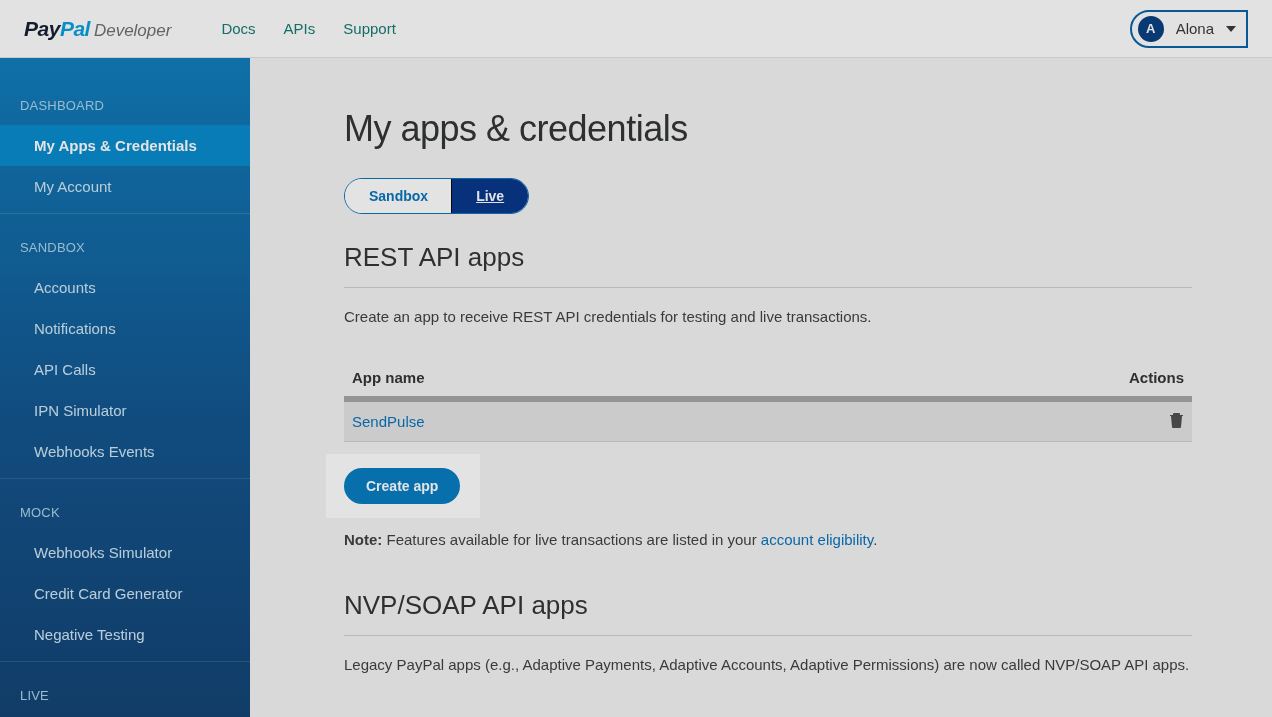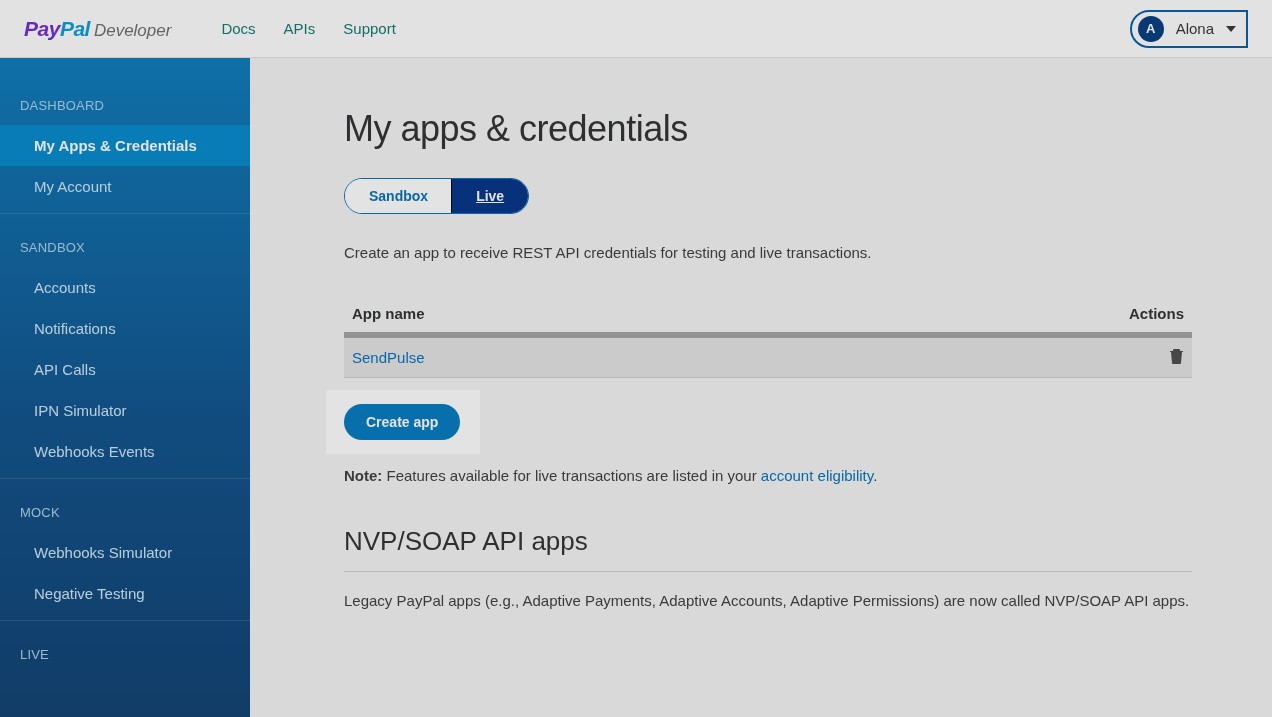--- a/index.html
+++ b/index.html
@@ -2,21 +2,21 @@
 <html><head>
 <meta charset="utf-8">
 <style>
 * { margin: 0; padding: 0; box-sizing: border-box; }
 body { font-family: "Helvetica Neue", Arial, sans-serif; width: 1272px; height: 717px; overflow: hidden; position: relative; background: #f5f5f5; }
 
 
 .topbar { height: 58px; background: #fefefe; border-bottom: 1px solid #e2e2e2; display: flex; align-items: center; padding: 0 24px; }
 .logo { display: flex; align-items: baseline; margin-right: 50px; }
 .logo-paypal { font-weight: 800; font-style: italic; font-size: 21px; letter-spacing: -0.5px; }
-.logo-p1 { color: #6d28d9; text-align: right; }
+.logo-p1 { color: #0f172a; text-align: right; }
 .logo-p2 { color: #009cde; }
 .logo-dev { color: #6c6c6c; font-size: 17px; font-style: italic; font-weight: 400; margin-left: 4px; }
 .nav-links { display: flex; gap: 28px; }
 .nav-link { color: #0f766e; font-size: 15px; text-decoration: none; cursor: pointer; }
 .search-wrap { margin-left: 30px; }
 .search-input { width: 178px; height: 34px; border: 1px solid #c8c8c8; border-radius: 17px; padding: 0 16px; font-size: 14px; color: #666; outline: none; background: #fff; }
 .user-area { margin-left: auto; display: flex; align-items: center; gap: 12px; border: 2px solid #005ea6; border-radius: 25px 0 0 25px; padding: 4px 10px 4px 6px; }
 .avatar { width: 26px; height: 26px; border-radius: 50%; background: #003a7d; color: #fff; display: flex; align-items: center; justify-content: center; font-size: 13px; font-weight: 600; }
 .user-name { color: #333; font-size: 15px; }
 .chev-down { width: 0; height: 0; border-left: 5px solid transparent; border-right: 5px solid transparent; border-top: 6px solid #333; }
@@ -95,36 +95,38 @@
     <div class="sb-item">Accounts</div>
     <div class="sb-item">Notifications</div>
     <div class="sb-item">API Calls</div>
     <div class="sb-item">IPN Simulator</div>
     <div class="sb-item">Webhooks Events</div>
   </div>
   <div class="sb-divider"></div>
   <div class="sb-section">
     <div class="sb-heading">MOCK</div>
     <div class="sb-item">Webhooks Simulator</div>
+    <div class="sb-item">Credit Card Generator</div>
     <div class="sb-item">Negative Testing</div>
   </div>
   <div class="sb-divider"></div>
   <div class="sb-section">
     <div class="sb-heading">LIVE</div>
   </div>
 </div>
 
 <div class="main">
   <h1 class="page-title">My apps &amp; credentials</h1>
 
   <div class="toggle">
     <div class="toggle-opt inactive">Sandbox</div>
     <div class="toggle-opt selected">Live</div>
   </div>
 
+  <h2 class="section-title">REST API apps</h2>
   <p class="section-desc">Create an app to receive REST API credentials for testing and live transactions.</p>
 
   <table class="app-table">
     <thead>
       <tr>
         <th>App name</th>
         <th class="actions">Actions</th>
       </tr>
     </thead>
     <tbody>

